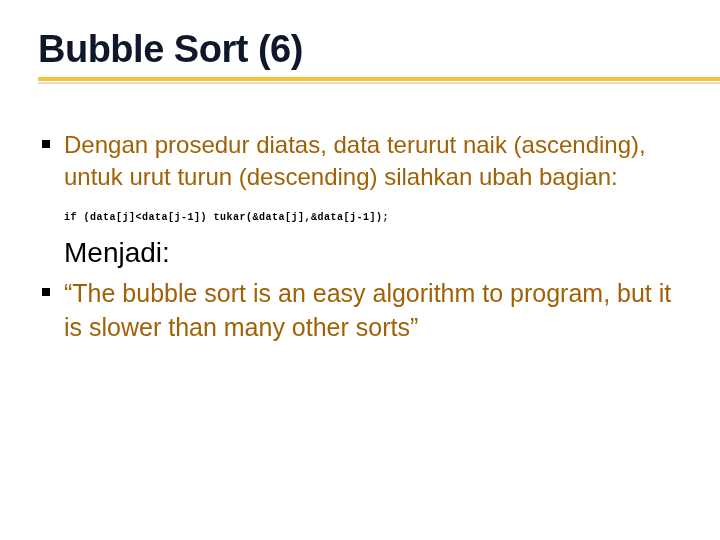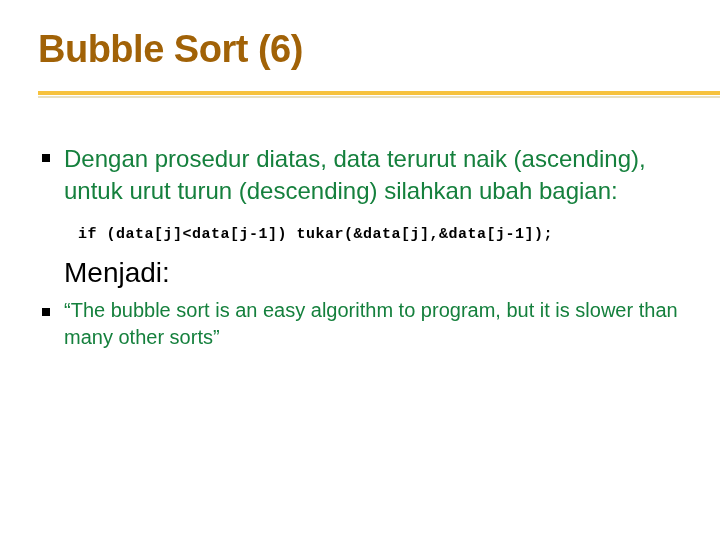--- a/index.html
+++ b/index.html
@@ -13,22 +13,22 @@
     overflow: hidden;
   }
   .slide {
     padding: 28px 38px 0 38px;
   }
   .title {
     font-family: "Arial Black", Arial, sans-serif;
     font-weight: 900;
     font-size: 38px;
     letter-spacing: -0.5px;
-    color: #a16207;
-    margin-bottom: 18px;
+    color: #0f172a;
+    margin-bottom: 4px;
   }
   .underline-wrap {
     position: relative;
     height: 20px;
     margin-bottom: 34px;
   }
   .underline-main {
     position: absolute;
     top: 2px;
     left: 0;
@@ -56,40 +56,40 @@
     width: 8px;
     height: 8px;
     background: #000;
     margin-top: 11px;
     margin-right: 14px;
     flex-shrink: 0;
   }
   .bullet-text {
     font-size: 24px;
     line-height: 1.35;
-    color: #15803d;
+    color: #a16207;
   }
   .code-line {
     font-family: "Courier New", Courier, monospace;
     font-weight: bold;
-    font-size: 15px;
+    font-size: 10px;
     letter-spacing: 0.5px;
-    margin-left: 36px;
+    margin-left: 22px;
     margin-top: 18px;
     margin-bottom: 14px;
     white-space: pre;
   }
   .sub-label {
     font-size: 28px;
     margin-left: 22px;
     margin-bottom: 4px;
     margin-top: 6px;
   }
   .quote-row .bullet-text {
-    font-size: 20px;
+    font-size: 25px;
   }
   .spacer-sm { height: 4px; }
 </style>
 </head>
 <body>
 
 <div class="slide">
 
   <div class="title">Bubble Sort (6)</div>
 

